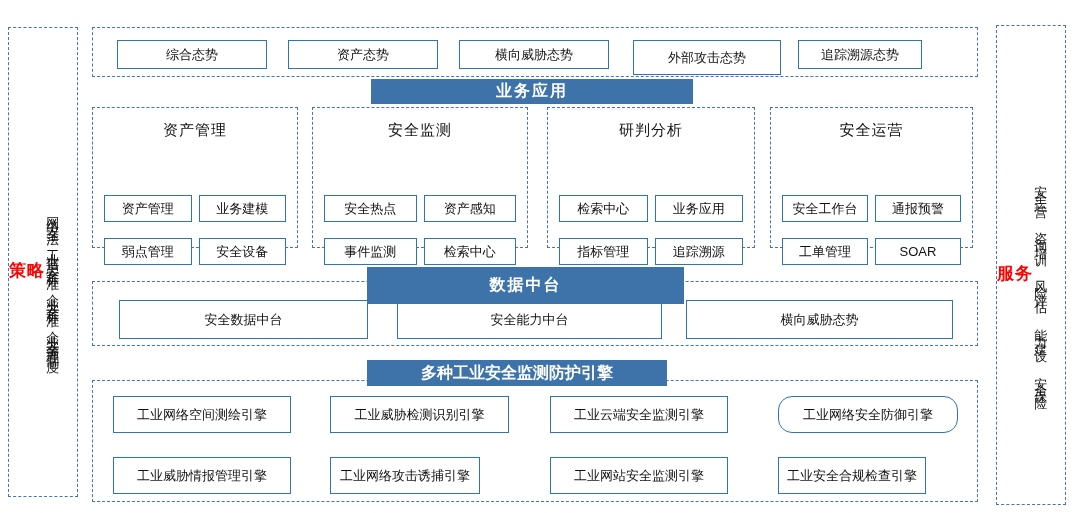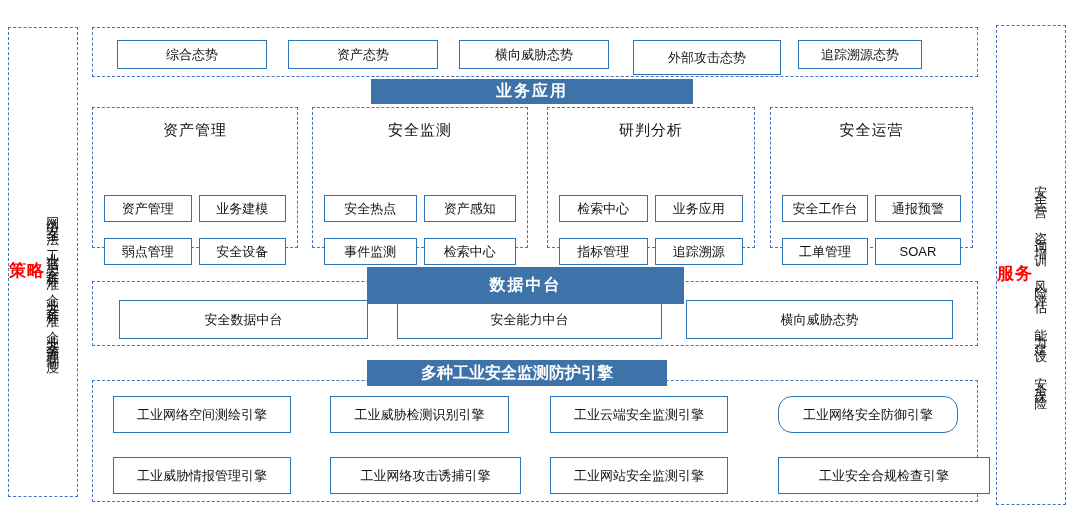--- a/index.html
+++ b/index.html
@@ -134,17 +134,17 @@
   <div class="box" style="left:397px;top:300px;width:265px;height:39px;">安全能力中台</div>
   <div class="box" style="left:686px;top:300px;width:267px;height:39px;">横向威胁态势</div>
 
   <div class="sect" style="left:92px;top:380px;width:886px;height:122px;"></div>
   <div class="bar" style="left:367px;top:360px;width:300px;height:26px;letter-spacing:0;">多种工业安全监测防护引擎</div>
   <div class="box" style="left:113px;top:396px;width:178px;height:37px;">工业网络空间测绘引擎</div>
   <div class="box" style="left:330px;top:396px;width:179px;height:37px;">工业威胁检测识别引擎</div>
   <div class="box" style="left:550px;top:396px;width:178px;height:37px;">工业云端安全监测引擎</div>
   <div class="box" style="left:778px;top:396px;width:180px;height:37px;border-radius:14px;">工业网络安全防御引擎</div>
   <div class="box" style="left:113px;top:457px;width:178px;height:37px;">工业威胁情报管理引擎</div>
-  <div class="box" style="left:330px;top:457px;width:191px;height:37px;">工业网络攻击诱捕引擎</div>
+  <div class="box" style="left:330px;top:457px;width:150px;height:37px;">工业网络攻击诱捕引擎</div>
   <div class="box" style="left:550px;top:457px;width:178px;height:37px;">工业网站安全监测引擎</div>
-  <div class="box" style="left:778px;top:457px;width:212px;height:37px;">工业安全合规检查引擎</div>
+  <div class="box" style="left:778px;top:457px;width:148px;height:37px;">工业安全合规检查引擎</div>
 
 </div>
 
 </body></html>

